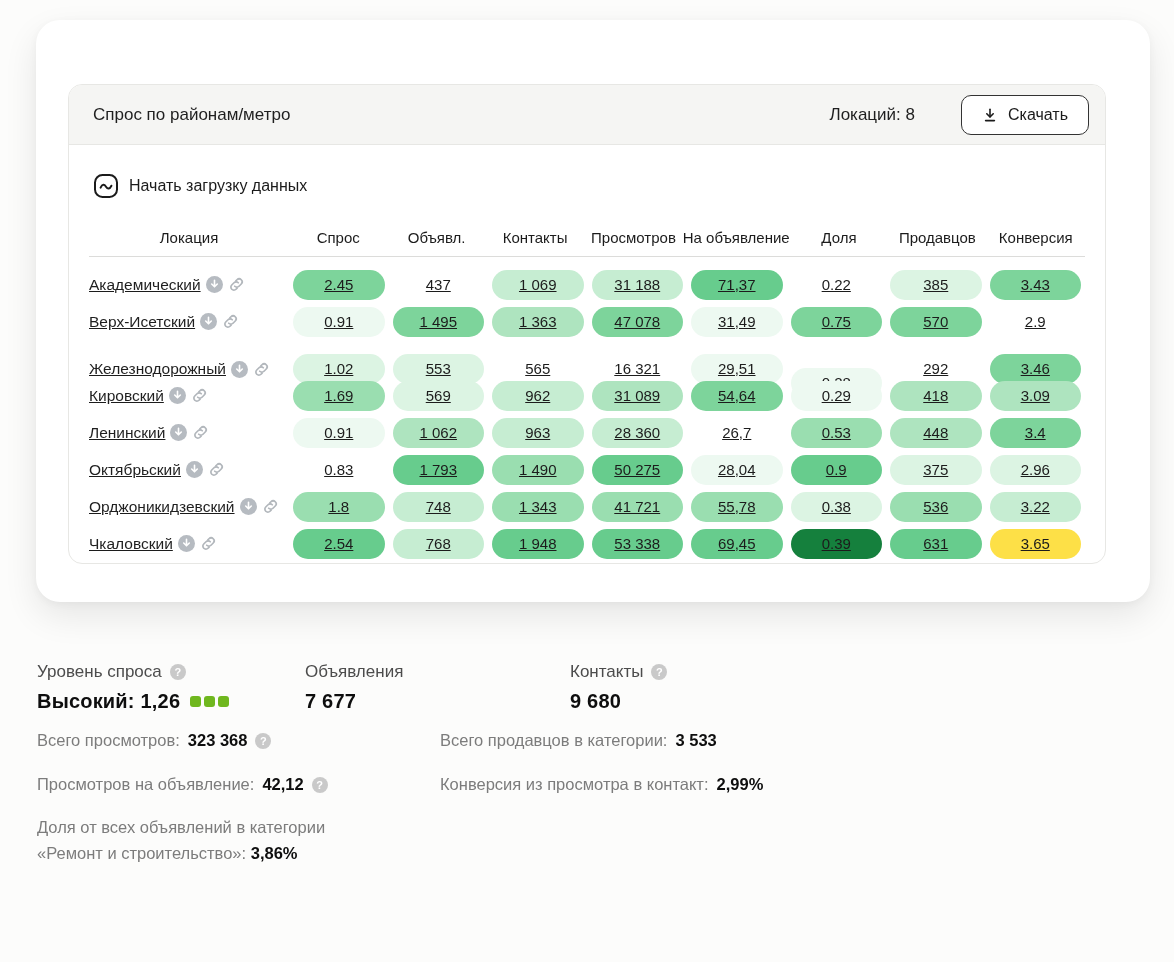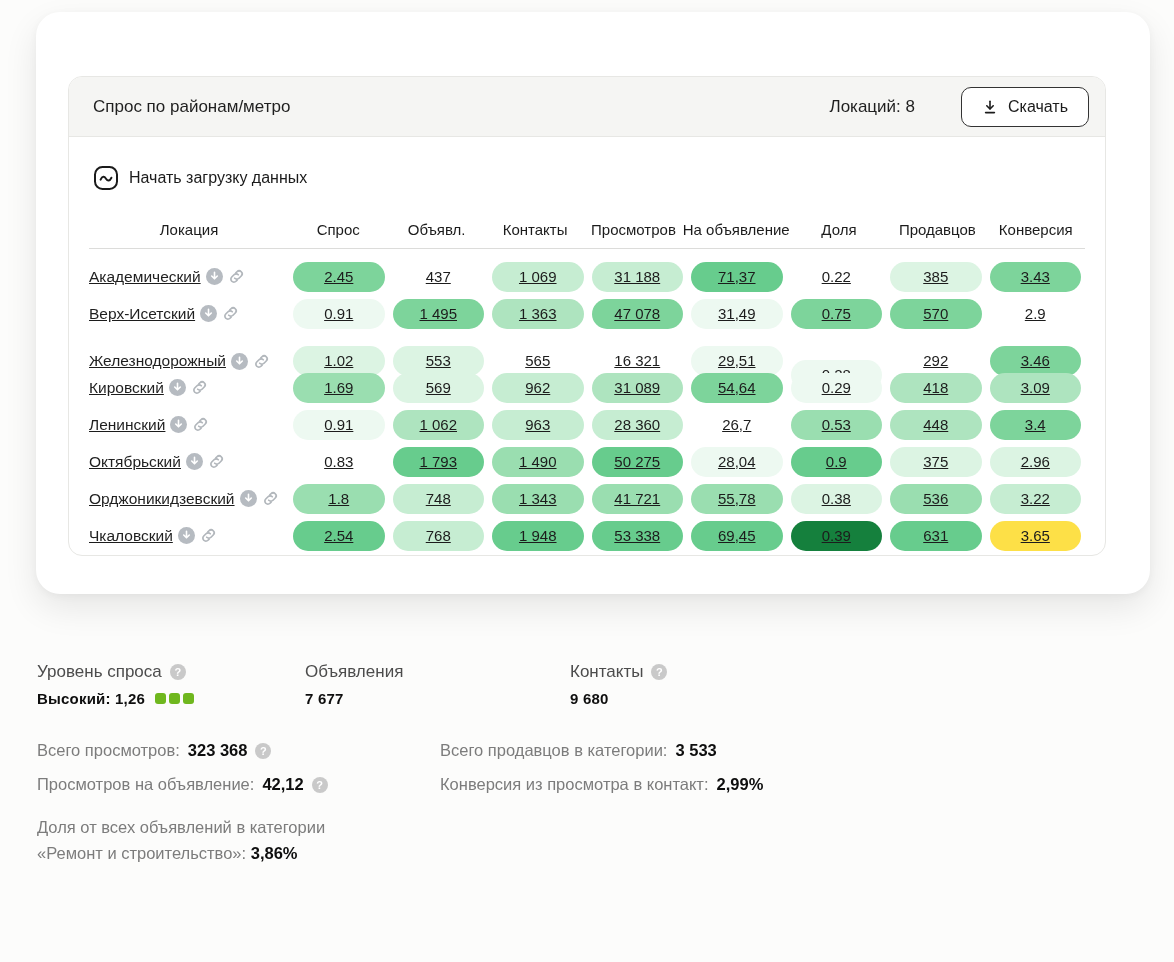--- a/index.html
+++ b/index.html
@@ -7,21 +7,21 @@
   body {
     background:#fcfcfb;
     font-family:"Liberation Sans", sans-serif;
     color:#1c1c1c;
     position:relative;
     overflow:hidden;
   }
 
   
   .card {
-    position:absolute; left:36px; top:12px;
+    position:absolute; left:36px; top:20px;
     width:1114px; height:582px;
     background:#ffffff; border-radius:24px;
     box-shadow:0 14px 34px rgba(0,0,0,.09), 0 2px 8px rgba(0,0,0,.04);
   }
 
   
   .panel {
     position:absolute; left:32px; top:64px;
     width:1038px; height:480px;
     border:1px solid #e7e7e4; border-radius:14px;
@@ -65,28 +65,28 @@
     border-radius:999px; font-size:15px;
   }
   .row-icon { flex:0 0 auto; display:inline-flex; cursor:pointer; }
 
   
   .summary { position:absolute; left:37px; top:662px; width:1100px; }
   .stats-row { display:flex; }
   .stat:nth-child(1){ width:268px; }
   .stat:nth-child(2){ width:265px; }
   .stat-label { display:flex; align-items:center; gap:8px; font-size:17px; color:#4c4c4c; }
-  .stat-value { margin-top:8px; font-size:15px; font-weight:bold; color:#0e0e0e; display:flex; align-items:center; gap:10px; letter-spacing:.2px; }
+  .stat-value { margin-top:8px; font-size:20px; font-weight:bold; color:#0e0e0e; display:flex; align-items:center; gap:10px; letter-spacing:.2px; }
   .indicator { display:inline-flex; gap:3px; }
   .indicator i { width:11px; height:11px; border-radius:3px; background:#6fb71e; }
 
   .lines {
-    margin-top:34px;
+    margin-top:18px;
     display:grid; grid-template-columns:403px auto;
-    row-gap:15px; align-items:center;
+    row-gap:25px; align-items:center;
   }
   .line { display:flex; align-items:center; gap:8px; font-size:16.5px; color:#7c7c7c; white-space:nowrap; }
   .line b { color:#0e0e0e; font-weight:bold; }
 
   .share { margin-top:20px; font-size:16.5px; color:#7c7c7c; line-height:26px; width:380px; }
   .share b { color:#0e0e0e; }
 
   .help {
     width:16px; height:16px; border-radius:50%;
     background:#c9c9c9; color:#fff; font-size:11px; font-weight:bold;

